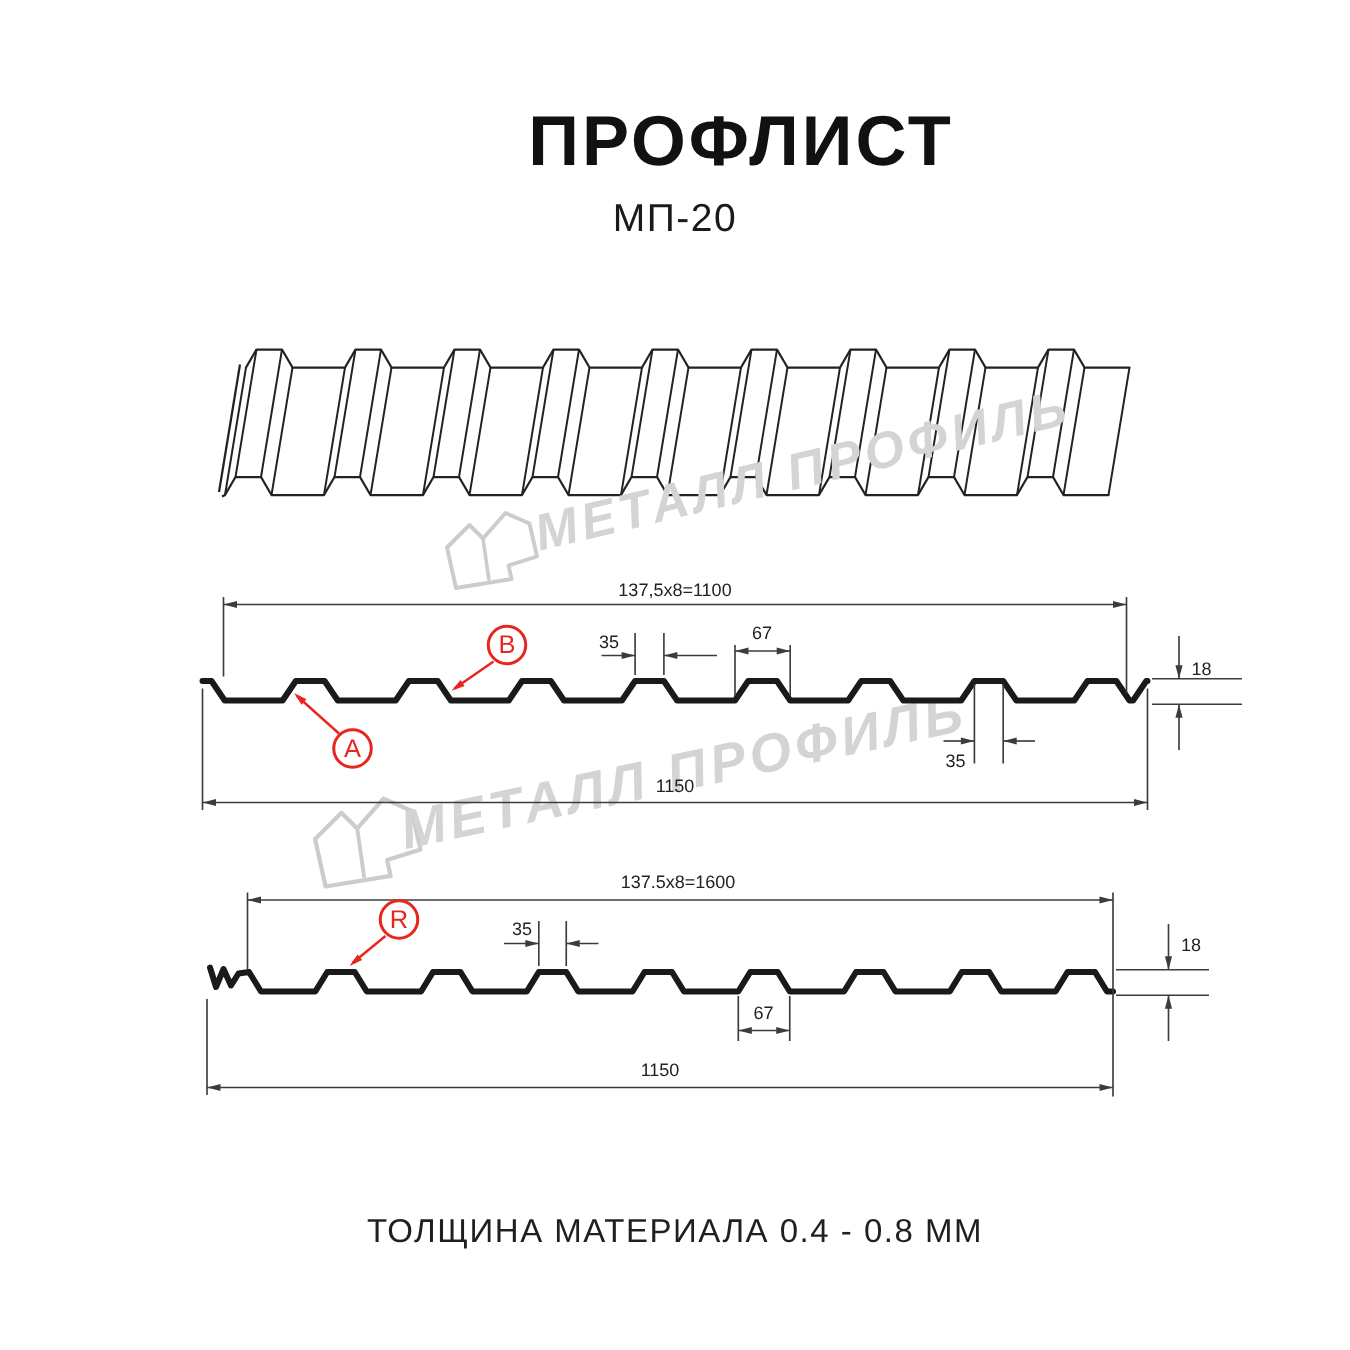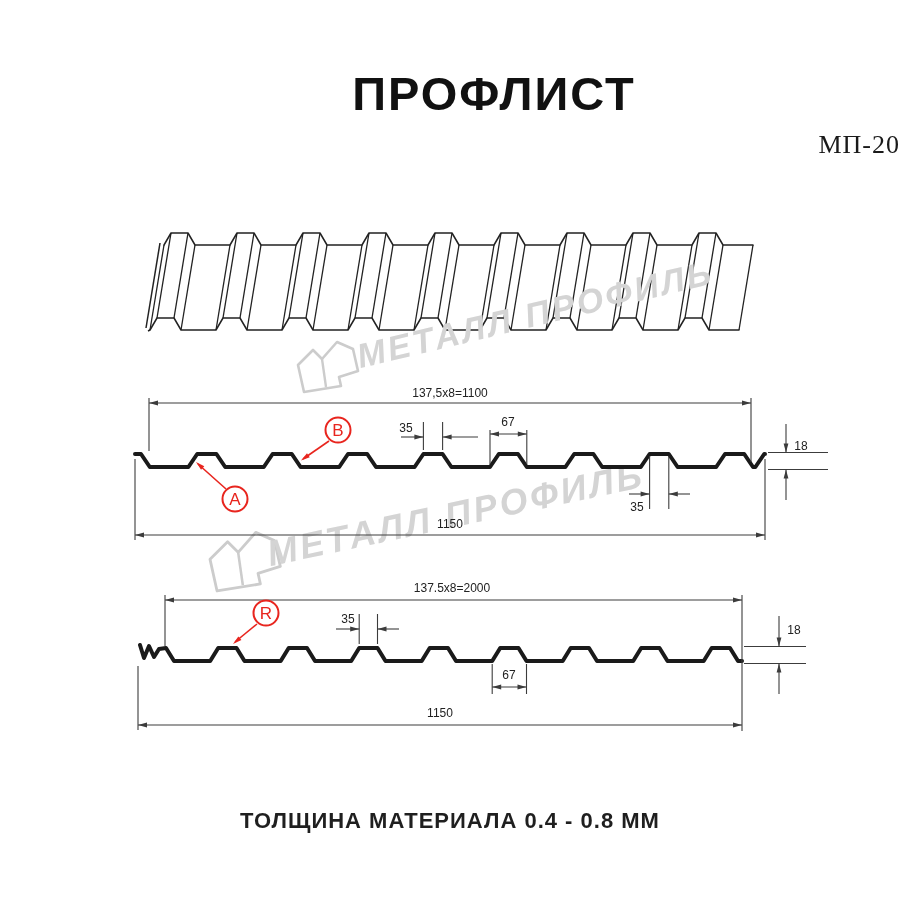--- a/index.html
+++ b/index.html
@@ -1,23 +1,23 @@
 <!DOCTYPE html>
 <html><head>
 <meta charset="utf-8">
 <style>
   html,body{margin:0;padding:0;background:#fff;}
   .canvas{position:relative;width:900px;height:900px;background:#fff;overflow:hidden;
           font-family:"Liberation Sans",sans-serif;color:#1a1a1a;}
   .page-title{position:absolute;left:0;top:66px;width:100%;text-align:center;
               font-size:47px;font-weight:700;letter-spacing:2px;color:#111;margin-left:44px;}
-  .product-code{position:absolute;left:0;top:130px;width:100%;text-align:right;
-              font-size:26px;font-weight:400;letter-spacing:1px;color:#1a1a1a;font-family:Liberation Serif, serif;}
+  .product-code{position:absolute;left:0;top:130px;width:100%;text-align:center;
+              font-size:26px;font-weight:400;letter-spacing:1px;color:#1a1a1a;}
   .footer-note{position:absolute;left:0;top:808px;width:100%;text-align:center;
-              font-size:22px;font-weight:700;letter-spacing:1px;color:#1f1f1f;}
+              font-size:22px;font-weight:400;letter-spacing:1px;color:#1f1f1f;}
   .wm-text{position:absolute;font-weight:700;font-style:italic;color:#d4d4d4;
            letter-spacing:3px;white-space:nowrap;transform-origin:left bottom;z-index:0;}
   .wm-text.front{z-index:3;}
   .wm-logo{position:absolute;z-index:0;}
   .wm-logo.front{z-index:3;}
   #drawlayer{position:absolute;left:0;top:0;z-index:2;}
   .dim{position:absolute;font-size:12px;color:#222;white-space:nowrap;
        transform:translate(-50%,-50%);z-index:4;}
   .marker{position:absolute;width:27px;height:27px;border-radius:50%;
           transform:translate(-50%,-50%);box-sizing:border-box;z-index:4;
@@ -155,21 +155,21 @@
   </svg>
   <div class="wm-text front" style="left: 362px; top: 337px; font-size: 34px; transform: rotate(-13.5deg); color: rgb(212, 212, 212);">МЕТАЛЛ ПРОФИЛЬ</div>
 
   <div class="dim" style="left:450px;top:393px;">137,5x8=1100</div>
   <div class="dim" style="left:406px;top:428px;">35</div>
   <div class="dim" style="left:508px;top:422px;">67</div>
   <div class="dim" style="left:637px;top:507px;">35</div>
   <div class="dim" style="left:450px;top:524px;">1150</div>
   <div class="dim" style="left:801px;top:446px;">18</div>
 
-  <div class="dim" style="left:452px;top:588px;">137.5x8=2000</div>
+  <div class="dim" style="left:452px;top:588px;">137.5x8=1600</div>
   <div class="dim" style="left:348px;top:619px;">35</div>
   <div class="dim" style="left:509px;top:675px;">67</div>
   <div class="dim" style="left:440px;top:713px;">1150</div>
   <div class="dim" style="left:794px;top:630px;">18</div>
 
   <div class="marker" style="left: 235px; top: 499px; border: 2.5px solid rgb(232, 37, 30); color: rgb(232, 37, 30);">
     <span>A</span>
   </div>
   <div class="marker" style="left: 338px; top: 430px; border: 2.5px solid rgb(232, 37, 30); color: rgb(232, 37, 30);">
     <span>B</span>

